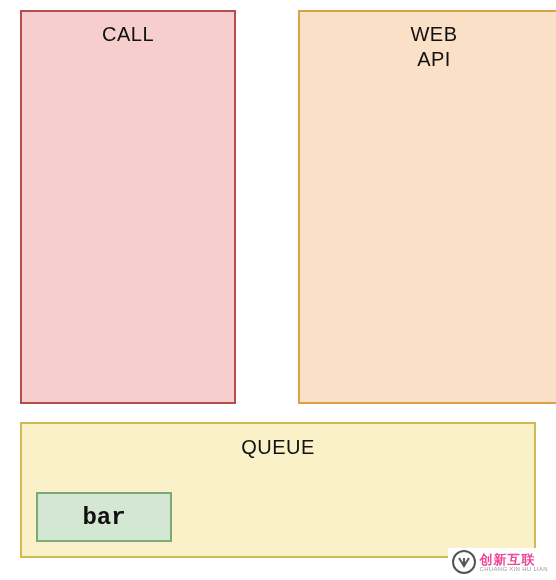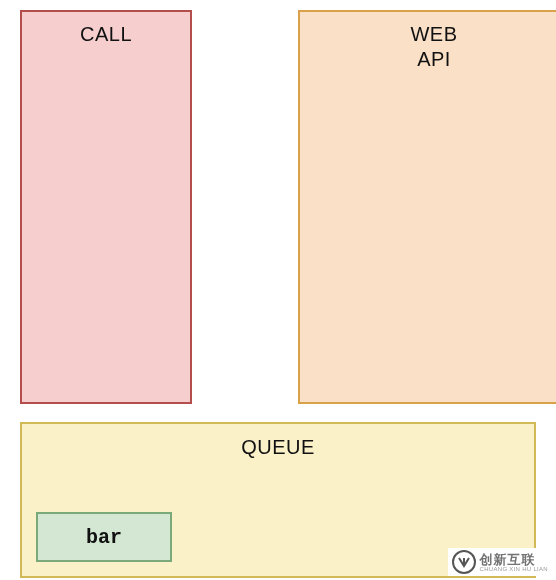--- a/index.html
+++ b/index.html
@@ -10,38 +10,38 @@
       font-family: Arial, Helvetica, sans-serif;
       position: relative;
     }
     .box {
       position: absolute;
       border: 2px solid;
     }
     .call-stack-box {
       left: 20px;
       top: 10px;
-      width: 172px;
+      width: 216px;
       height: 394px;
       background: #f5cecd;
       border-color: #b44e4c;
     }
     .web-api-box {
       left: 298px;
       top: 10px;
       width: 272px;
       height: 394px;
       background: #fae0c6;
       border-color: #d9a24a;
     }
     .queue-box {
       left: 20px;
       top: 422px;
       width: 516px;
-      height: 156px;
+      height: 136px;
       background: #fbf1c9;
       border-color: #d1ba55;
     }
     .box-title {
       text-align: center;
       font-size: 20px;
       line-height: 1.25;
       padding-top: 10px;
       letter-spacing: 0.5px;
       color: #111;
@@ -59,21 +59,21 @@
       bottom: 14px;
       width: 136px;
       height: 50px;
       background: #d3e7d3;
       border: 2px solid #7aa97a;
       display: flex;
       align-items: center;
       justify-content: center;
       font-family: "Courier New", Courier, monospace;
       font-weight: bold;
-      font-size: 20px;
+      font-size: 24px;
       color: #111;
     }
     .brand {
       position: absolute;
       right: 4px;
       bottom: 4px;
       display: flex;
       align-items: center;
       gap: 4px;
       background: #fff;
@@ -82,21 +82,21 @@
     .brand svg { display: block; }
     .brand-text {
       display: flex;
       flex-direction: column;
       line-height: 1;
     }
     .brand-main {
       font-size: 13px;
       font-weight: bold;
       letter-spacing: 1px;
-      color: #737373;
+      color: #ec4899;
       font-family: Arial, sans-serif;
     }
     .brand-sub {
       font-size: 6px;
       color: #999;
       letter-spacing: 0.3px;
     }
   </style>
 </head>
 <body>

